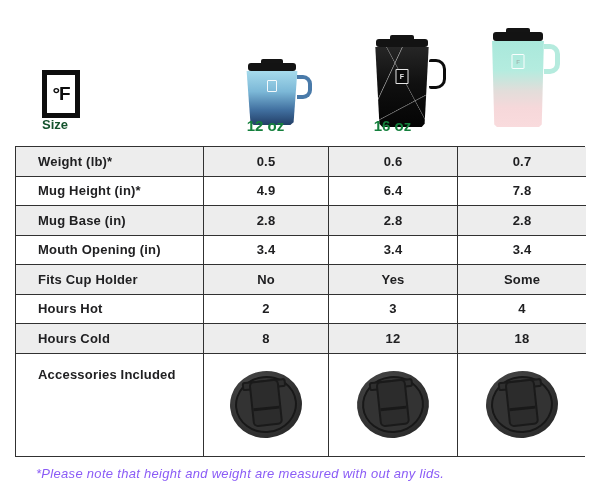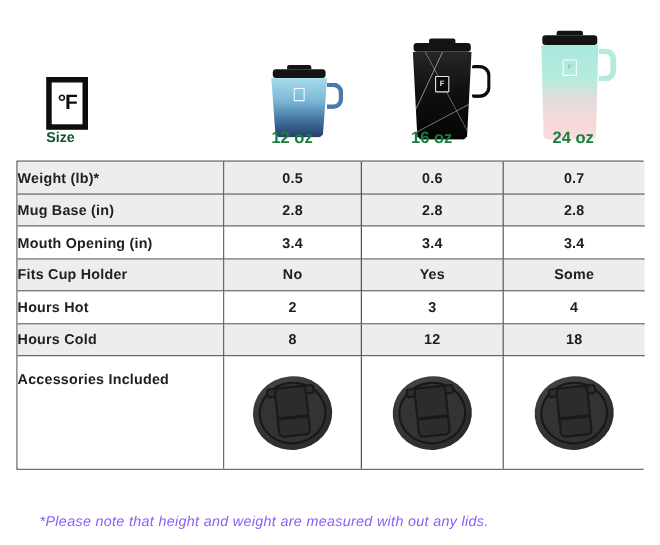--- a/index.html
+++ b/index.html
@@ -92,21 +92,21 @@
   .row { display:grid; grid-template-columns:188px 125px 129px 128px; height:29.5px; }
   .row.acc { height:102px; }
   .row.shade .cell { background:#ededed; }
   .cell {
     display:flex; align-items:center; justify-content:center;
     border-right:1px solid #313131; border-bottom:1px solid #313131;
     font-size:13px; font-weight:600; color:#202022; letter-spacing:.2px; background:#fff;
   }
   .cell:last-child { border-right:none; }
   .row:last-child .cell { border-bottom:none; }
-  .cell.lab { justify-content:flex-start; }
+  .cell.lab { justify-content:flex-start; padding-left:22px; }
   .row.acc .cell.lab { align-items:flex-start; padding-top:13px; }
 
   
   .lid-icon {
     position:relative; width:72px; height:67px; border-radius:50%;
     background:radial-gradient(ellipse at 42% 32%, #4d4d4d 0%, #3a3a3a 45%, #1e1e1e 100%);
     transform:rotate(-6deg);
   }
   .lid-icon .inner {
     position:absolute; inset:5px; border-radius:50%;
@@ -164,31 +164,36 @@
     <div class="lid"></div>
     <div class="body">
       <div class="badge">F</div>
     </div>
     <div class="handle"></div>
   </div>
 
   <div class="size-label">Size</div>
   <div class="col-label c1">12 oz</div>
   <div class="col-label c2">16 oz</div>
-  <div class="col-label c3">24 oz</div>
 
   <div class="spec-table">
 
     <div class="row shade">
       <div class="cell lab">Weight (lb)*</div>
       <div class="cell">0.5</div>
       <div class="cell">0.6</div>
       <div class="cell">0.7</div>
     </div>
 
+    <div class="row">
+      <div class="cell lab">Mug Height (in)*</div>
+      <div class="cell">4.9</div>
+      <div class="cell">6.4</div>
+      <div class="cell">7.8</div>
+    </div>
 
     <div class="row shade">
       <div class="cell lab">Mug Base (in)</div>
       <div class="cell">2.8</div>
       <div class="cell">2.8</div>
       <div class="cell">2.8</div>
     </div>
 
     <div class="row">
       <div class="cell lab">Mouth Opening (in)</div>

